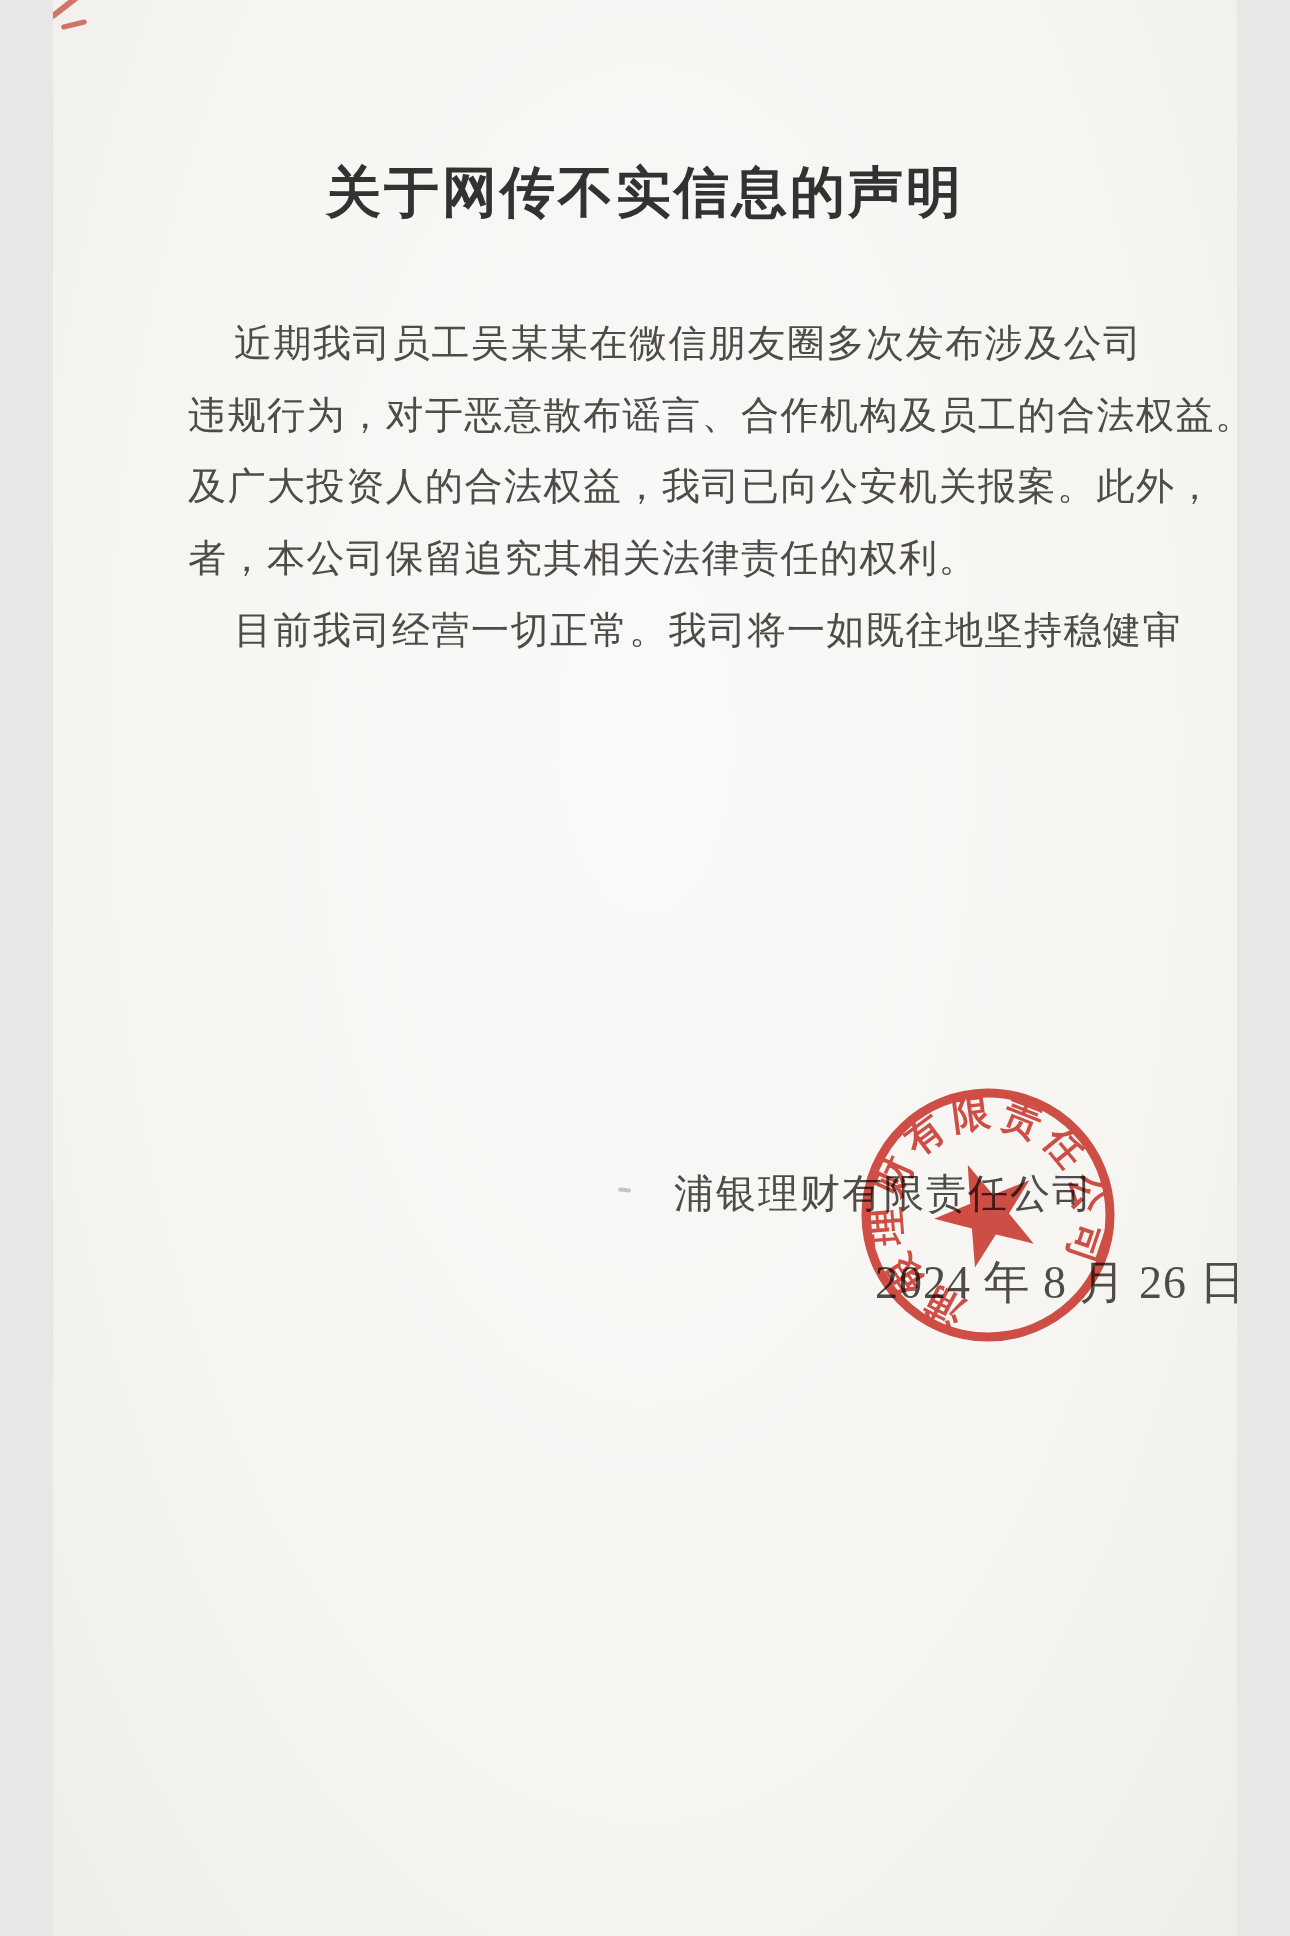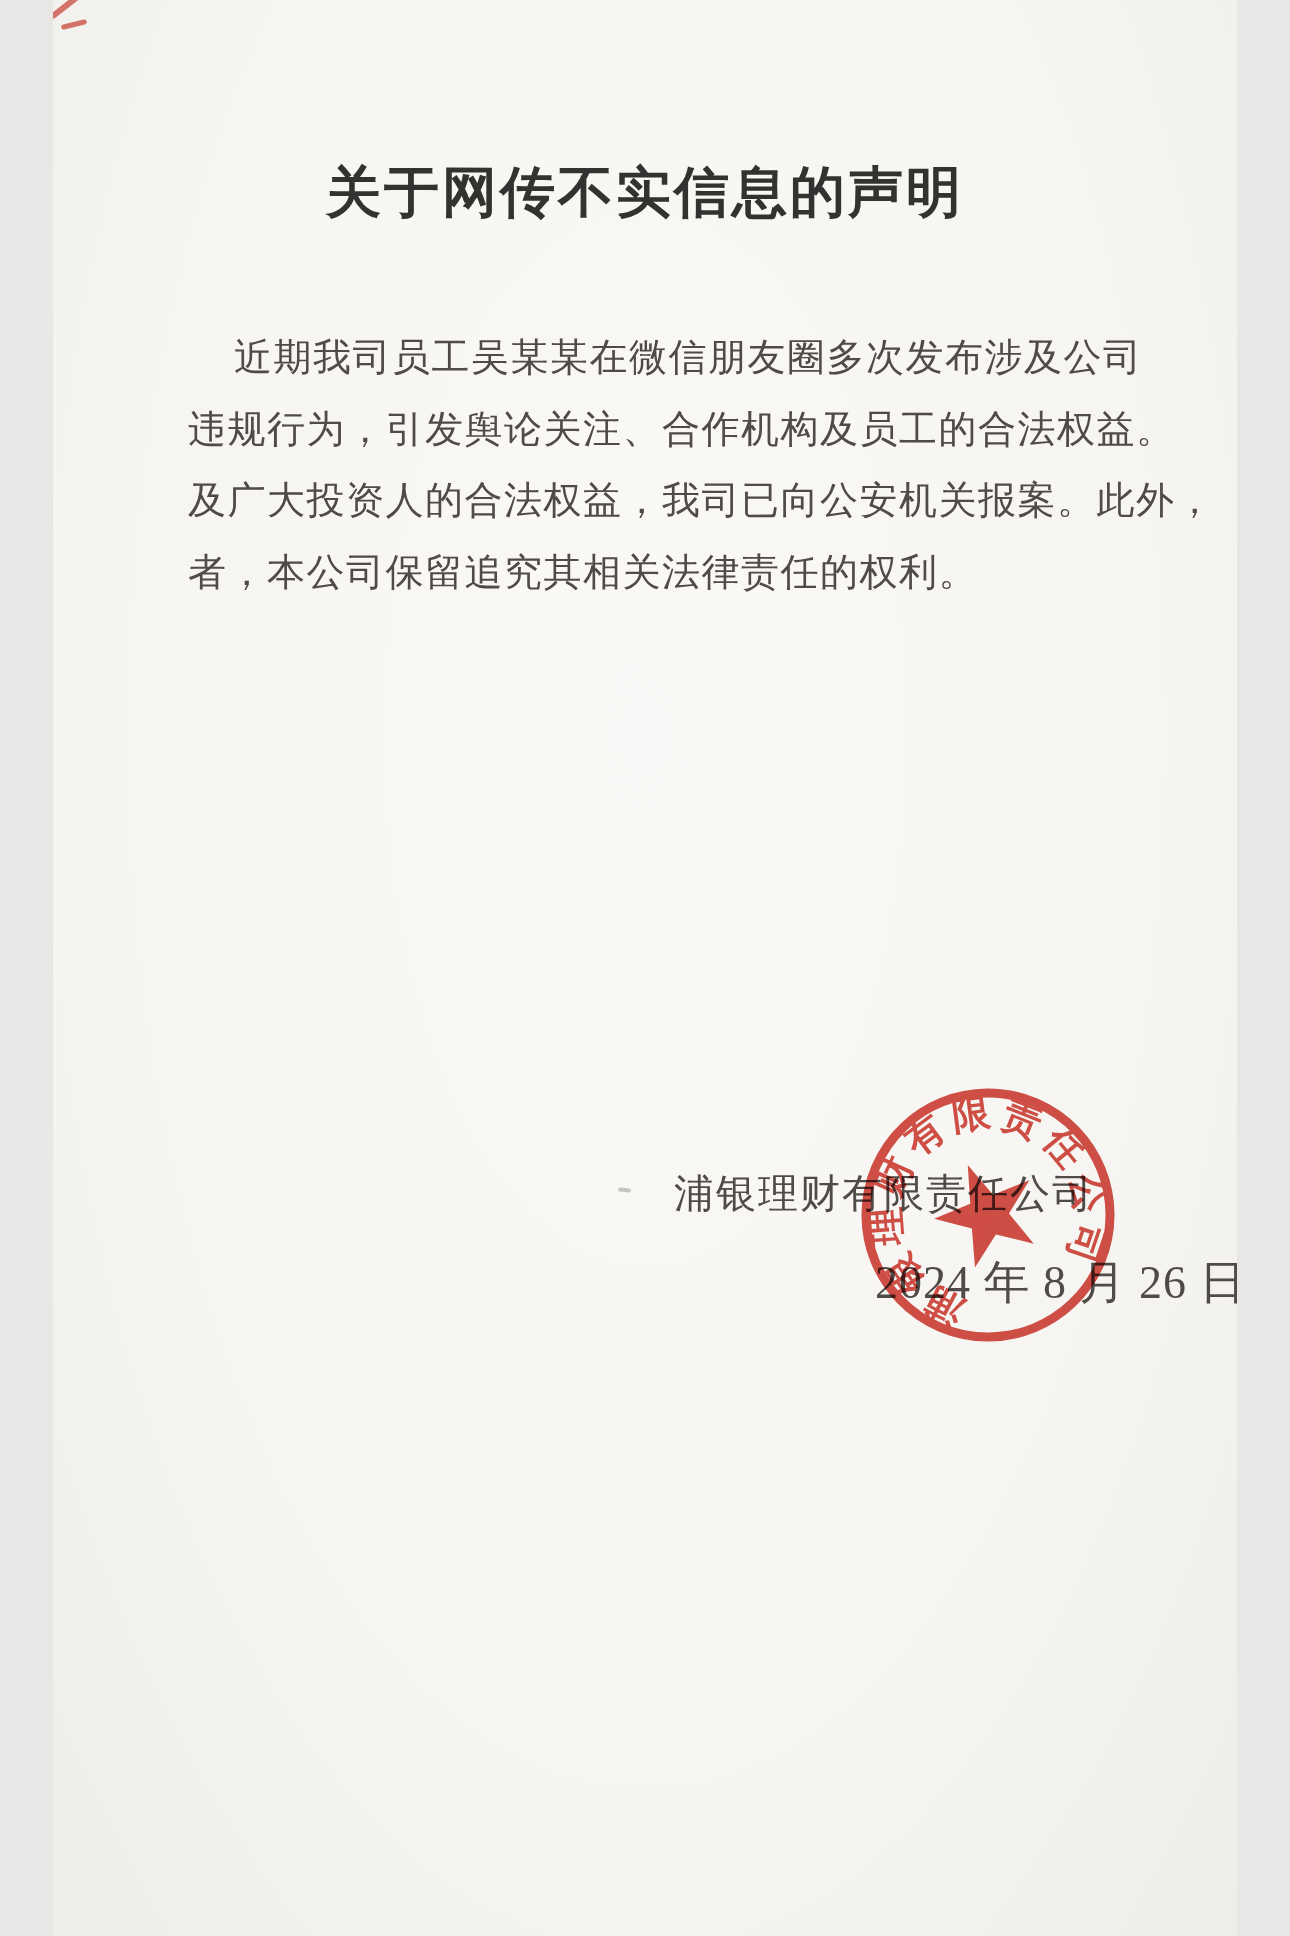--- a/index.html
+++ b/index.html
@@ -17,21 +17,21 @@
   .corner-mark.m2{left:8px;top:22px;width:26px;height:5px;transform:rotate(-14deg);}
   .title{
     position:absolute;left:0;top:156px;width:100%;
     text-align:center;
     font-family:"Liberation Sans", sans-serif;
     font-weight:bold;
     font-size:55px;letter-spacing:3px;
     color:#333231;
   }
   .bodytext{
-    position:absolute;left:135px;top:322px;width:1010px;
+    position:absolute;left:135px;top:308px;width:1010px;
     color:#4e4b48;
   }
   .line{
     height:71.7px;line-height:71.7px;
     font-size:38px;letter-spacing:1.5px;
     white-space:nowrap;
   }
   .line.indent{padding-left:46px;}
   .artifact-dash{
     position:absolute;left:565px;top:1188px;width:13px;height:4px;
@@ -58,23 +58,24 @@
 
 <div class="page">
 
   <div class="corner-mark m1"></div>
   <div class="corner-mark m2"></div>
 
   <div class="title">关于网传不实信息的声明</div>
 
   <div class="bodytext">
     <div class="line indent">近期我司员工吴某某在微信朋友圈多次发布涉及公司</div>
-    <div class="line">违规行为，引发舆论关注、合作机构及员工的合法权益。</div>
+    <div class="line">违规行为，对于恶意散布谣言、合作机构及员工的合法权益。</div>
     <div class="line">及广大投资人的合法权益，我司已向公安机关报案。此外，</div>
     <div class="line">者，本公司保留追究其相关法律责任的权利。</div>
+    <div class="line indent">目前我司经营一切正常。我司将一如既往地坚持稳健审</div>
   </div>
 
   <div class="artifact-dash"></div>
 
   <div class="signature">浦银理财有限责任公司</div>
 
   <div class="dateline">2024 年 8 月 26 日</div>
 
   <svg class="stamp" width="310" height="310" viewBox="-155 -155 310 310">
     <circle r="122" fill="none" stroke-width="9" stroke="#cf392e"></circle>

